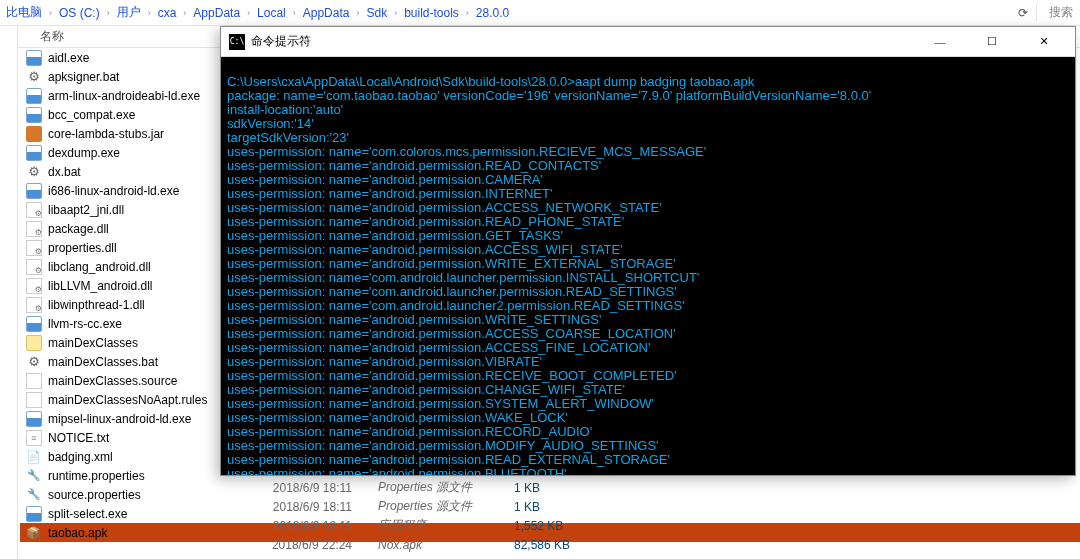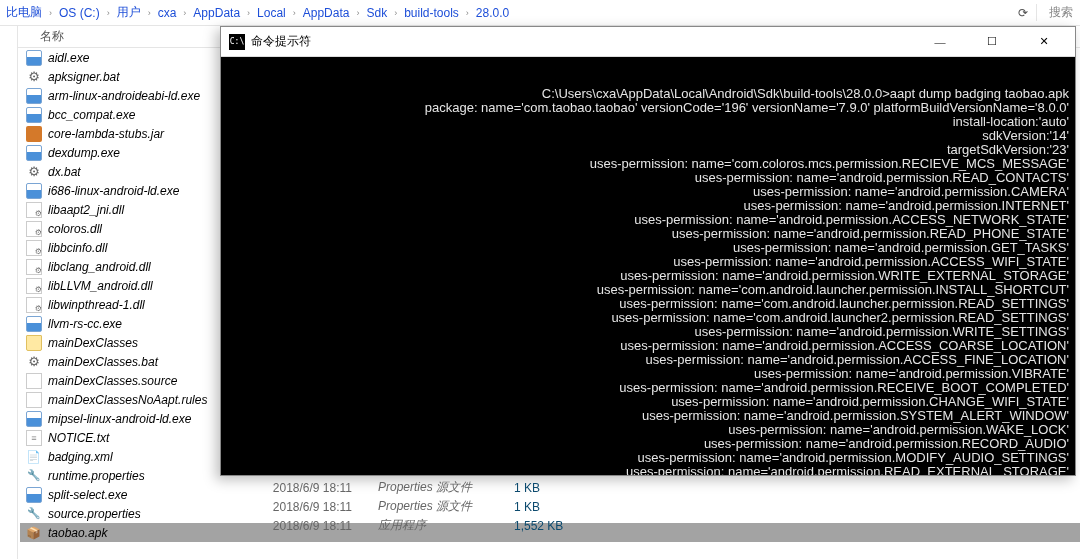--- a/index.html
+++ b/index.html
@@ -12,23 +12,23 @@
     .refresh { margin-left: auto; margin-right: 8px; color: #555; }
     .search-box { width: 40px; border-left: 1px solid #e5e5e5; padding-left: 12px; color: #888; }
     
     .explorer-body { display: flex; height: calc(100% - 26px); }
     .sidebar { width: 18px; border-right: 1px solid #e5e5e5; }
     
     .file-area { flex: 1; position: relative; }
     .col-header { height: 22px; border-bottom: 1px solid #e5e5e5; display: flex; align-items: center; padding-left: 22px; color: #555; }
     .file-list { padding-left: 2px; }
     .file-row { height: 19px; display: flex; align-items: center; padding-left: 6px; gap: 6px; cursor: pointer; }
-    .file-row.selected { background: #a3a3a3; }
+    .file-row.selected { background: #c2410c; }
     .file-icon { width: 16px; height: 16px; flex-shrink: 0; display: flex; align-items: center; justify-content: center; }
-    .file-name { white-space: nowrap; font-style: italic; }
+    .file-name { white-space: nowrap; }
     
     .icon-exe { background: linear-gradient(#fff 40%, #4a90d9 40%); border: 1px solid #7aa5d4; border-radius: 2px; }
     .icon-bat::before { content: "⚙"; font-size: 13px; color: #666; }
     .icon-dll { background: #fff; border: 1px solid #ccc; position: relative; }
     .icon-dll::after { content: "⚙"; position: absolute; font-size: 8px; right: -1px; bottom: -1px; color: #777; }
     .icon-jar { background: #d4792a; border-radius: 2px; }
     .icon-folder { background: #ffe9a3; border: 1px solid #e0c060; border-radius: 1px 1px 2px 2px; }
     .icon-txt { background: #fff; border: 1px solid #ccc; }
     .icon-txt::after { content: "≡"; font-size: 9px; color: #888; }
     .icon-xml::before { content: "📄"; font-size: 12px; }
@@ -40,21 +40,21 @@
     .detail-date { width: 120px; color: #666; text-align: right; padding-right: 20px; }
     .detail-type { width: 130px; color: #666; font-style: italic; }
     .detail-size { width: 90px; color: #0c4a6e; text-align: left; }
     
     
     .terminal-window { position: absolute; top: 26px; left: 220px; width: 856px; height: 450px; background: #000; border: 1px solid #888; box-shadow: -4px 4px 12px rgba(0,0,0,.25); }
     .terminal-title { height: 30px; background: #fff; display: flex; align-items: center; padding: 0 8px; gap: 6px; border-bottom: 1px solid #ddd; }
     .terminal-title-icon { width: 16px; height: 16px; background: #000; color: #fff; font-size: 8px; display: flex; align-items: center; justify-content: center; font-family: monospace; }
     .terminal-title-text { flex: 1; font-size: 12px; }
     .win-btn { width: 46px; height: 30px; display: flex; align-items: center; justify-content: center; font-size: 11px; cursor: pointer; font-family: "Segoe UI Symbol"; }
-    .terminal-body { padding: 16px 6px; font-family: "NSimSun", "SimSun", Consolas, monospace; font-size: 13px; line-height: 14px; color: #e5e5e5; white-space: pre; height: calc(100% - 30px); overflow: hidden; text-align: right; }
+    .terminal-body { padding: 4px 6px; font-family: "NSimSun", "SimSun", Consolas, monospace; font-size: 13px; line-height: 14px; color: #0ea5e9; white-space: pre; height: calc(100% - 30px); overflow: hidden; }
     .term-line { height: 14px; }
   </style>
 </head>
 <body>
 
 <div class="breadcrumb-bar">
   <div class="breadcrumb" id="breadcrumb">
       <span class="crumb">比电脑</span>
       <span class="crumb-sep">›</span>
       <span class="crumb">OS (C:)</span>
@@ -115,25 +115,25 @@
         <div class="file-row">
           <span class="file-icon icon-exe"></span>
           <span class="file-name">i686-linux-android-ld.exe</span>
         </div>
         <div class="file-row">
           <span class="file-icon icon-dll"></span>
           <span class="file-name">libaapt2_jni.dll</span>
         </div>
         <div class="file-row">
           <span class="file-icon icon-dll"></span>
-          <span class="file-name">coloros.dll</span>
-        </div>
-        <div class="file-row">
-          <span class="file-icon icon-dll"></span>
-          <span class="file-name">libbcinfo.dll</span>
+          <span class="file-name">package.dll</span>
+        </div>
+        <div class="file-row">
+          <span class="file-icon icon-dll"></span>
+          <span class="file-name">properties.dll</span>
         </div>
         <div class="file-row">
           <span class="file-icon icon-dll"></span>
           <span class="file-name">libclang_android.dll</span>
         </div>
         <div class="file-row">
           <span class="file-icon icon-dll"></span>
           <span class="file-name">libLLVM_android.dll</span>
         </div>
         <div class="file-row">
@@ -170,26 +170,26 @@
         </div>
         <div class="file-row">
           <span class="file-icon icon-xml"></span>
           <span class="file-name">badging.xml</span>
         </div>
         <div class="file-row">
           <span class="file-icon icon-prop"></span>
           <span class="file-name">runtime.properties</span>
         </div>
         <div class="file-row">
-          <span class="file-icon icon-exe"></span>
-          <span class="file-name">split-select.exe</span>
-        </div>
-        <div class="file-row">
           <span class="file-icon icon-prop"></span>
           <span class="file-name">source.properties</span>
+        </div>
+        <div class="file-row">
+          <span class="file-icon icon-exe"></span>
+          <span class="file-name">split-select.exe</span>
         </div>
         <div class="file-row selected">
           <span class="file-icon icon-apk"></span>
           <span class="file-name">taobao.apk</span>
         </div>
       </div>
   </div>
 </div>
 
 <div class="terminal-window">
@@ -212,13 +212,18 @@
     <div class="detail-row">
       <span class="detail-date">2018/6/9 18:11</span>
       <span class="detail-type">Properties 源文件</span>
       <span class="detail-size">1 KB</span>
     </div>
     <div class="detail-row">
       <span class="detail-date">2018/6/9 18:11</span>
       <span class="detail-type">应用程序</span>
       <span class="detail-size">1,552 KB</span>
     </div>
+    <div class="detail-row">
+      <span class="detail-date">2018/6/9 22:24</span>
+      <span class="detail-type">Nox.apk</span>
+      <span class="detail-size">82,586 KB</span>
+    </div>
   </div>
 
 </body></html>

